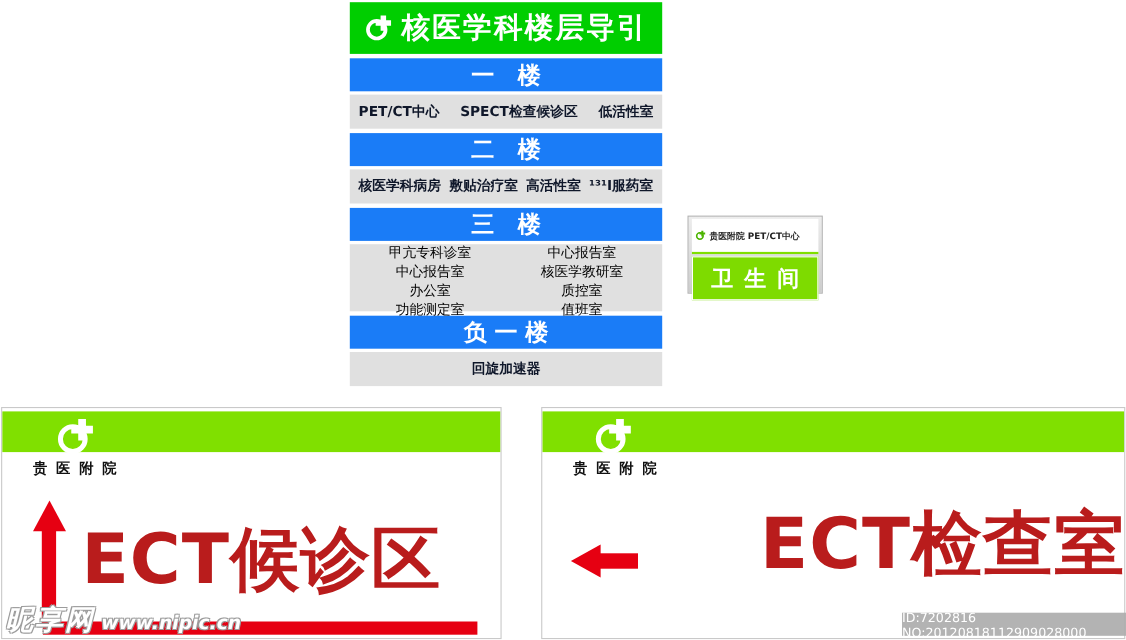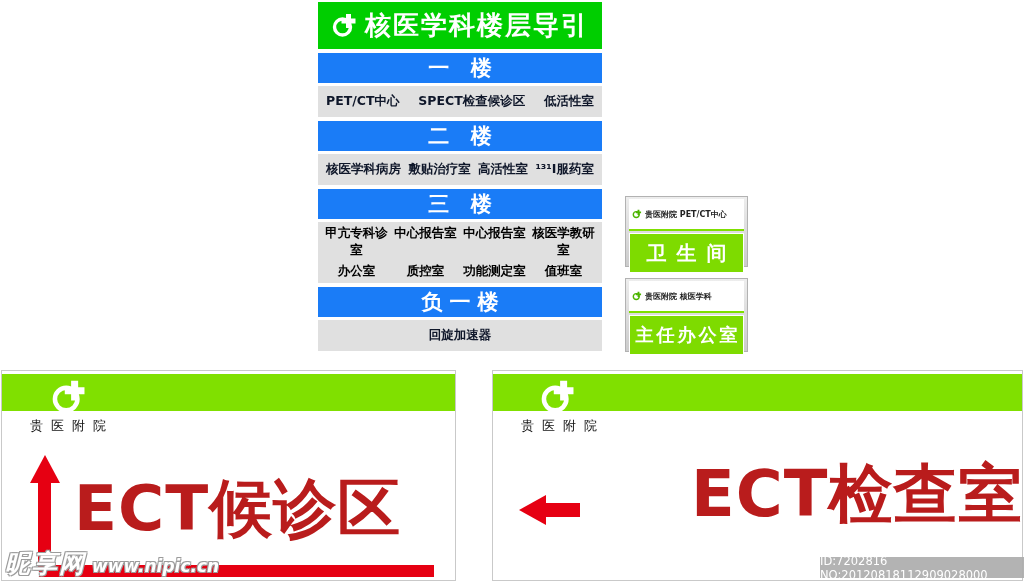--- a/index.html
+++ b/index.html
@@ -11,42 +11,42 @@
   .dir-header { height:47px; background:#00ce00; color:#fff; display:flex; align-items:center;
     justify-content:center; gap:7px; font-weight:bold; font-size:26px; letter-spacing:2px; }
   .floor-bar { height:30px; margin-top:4px; background:#1a7cf7; color:#fff; font-weight:bold;
     font-size:21px; letter-spacing:7px; display:flex; align-items:center; justify-content:center;
     padding-left:7px; }
   .room-row { margin-top:3px; background:#e0e0e0; height:31px; display:flex; align-items:center;
     justify-content:space-between; padding:0 8px; font-weight:bold; font-size:12.5px; color:#0f172a; }
   .room-row.single { justify-content:center; }
   .room-grid { margin-top:3px; background:#e0e0e0; height:61px; display:flex; flex-direction:column;
     justify-content:space-evenly; padding:0 4px; }
-  .room-grid .grid-line { display:grid; grid-template-columns:repeat(4,1fr); text-align:center;
-    font-weight:bold; font-size:12.5px; color:#000; }
+  .room-grid .grid-line { display:grid; grid-template-columns:repeat(2,1fr); text-align:center;
+    font-weight:normal; font-size:12.5px; color:#000; }
 
   
   .door-sign { position:absolute; left:625px; width:123px; background:linear-gradient(180deg,#ededed,#cccccc);
     border:1px solid #b2b2b2; padding:2px 3px 0; }
   .door-sign.s1 { top:196px; height:71px; }
   .door-sign.s2 { top:278px; height:74px; }
   .door-head { height:32px; background:#fff; display:flex; align-items:center; gap:3px;
     padding:0 3px; font-size:8px; font-weight:bold; color:#222; border-bottom:2px solid #7fdf00; }
   .door-label { margin-top:2px; height:40px; background:#7edb00; color:#fff; font-weight:bold;
     display:flex; align-items:center; justify-content:center; border:1px solid #fff; }
   .door-label.toilet { font-size:20px; letter-spacing:10px; padding-left:10px; }
   .door-label.office { font-size:18px; letter-spacing:3px; padding-left:3px; }
 
   
   .dir-sign { position:absolute; top:370px; height:211px; background:#fff; border:1px solid #c9c9c9; overflow:hidden; }
   .dir-sign.left  { left:1px;   width:455px; }
   .dir-sign.right { left:492px; width:531px; }
   .green-strip { position:absolute; left:0; top:3px; width:100%; height:37px; background:#80e000; }
   .big-logo { position:absolute; }
-  .hospital-name { position:absolute; font-size:13px; font-weight:normal; color:#111; letter-spacing:8px; }
+  .hospital-name { position:absolute; font-size:13px; font-weight:bold; color:#111; letter-spacing:8px; }
   .big-text { position:absolute; font-weight:bold; color:#b91c1c; white-space:nowrap;
     font-family:"DejaVu Sans","Liberation Sans",sans-serif; }
   .dir-sign.left  .big-text { left:72px;  top:95px; font-size:63px; letter-spacing:1px; }
   .dir-sign.right .big-text { left:198px; top:80px; font-size:64px; letter-spacing:1px; }
   .dir-sign.left  .hospital-name { left:28px; top:46px; }
   .dir-sign.right .hospital-name { left:28px; top:46px; }
   .dir-sign.left  .big-logo { left:48px; top:7px; }
   .dir-sign.right .big-logo { left:46px; top:7px; }
 
   
@@ -129,32 +129,20 @@
         <svg width="10" height="10" viewBox="0 0 27 27">
           <circle cx="11.5" cy="15" r="8" fill="none" stroke="#4cb400" stroke-width="3.8"></circle>
           <path d="M15 2 h5 v4.5 h4.5 v5 H20 V16 h-5 v-4.5 h-4.5 v-5 H15 z" fill="#4cb400"></path>
         </svg>
       </span>
       <span>贵医附院 PET/CT中心</span>
     </div>
     <div class="door-label toilet">卫生间</div>
   </div>
 
-  <div class="door-sign s2">
-    <div class="door-head">
-      <span>
-        <svg width="10" height="10" viewBox="0 0 27 27">
-          <circle cx="11.5" cy="15" r="8" fill="none" stroke="#4cb400" stroke-width="3.8"></circle>
-          <path d="M15 2 h5 v4.5 h4.5 v5 H20 V16 h-5 v-4.5 h-4.5 v-5 H15 z" fill="#4cb400"></path>
-        </svg>
-      </span>
-      <span>贵医附院 核医学科</span>
-    </div>
-    <div class="door-label office">主任办公室</div>
-  </div>
 
   <div class="dir-sign left">
     <div class="green-strip"></div>
     <div class="big-logo">
       <svg width="38" height="38" viewBox="0 0 27 27">
         <circle cx="11.5" cy="15" r="8" fill="none" stroke="#fff" stroke-width="3.2"></circle>
         <path d="M15 2 h5 v4.5 h4.5 v5 H20 V16 h-5 v-4.5 h-4.5 v-5 H15 z" fill="#fff"></path>
       </svg>
     </div>
     <div class="hospital-name">贵医附院</div>

